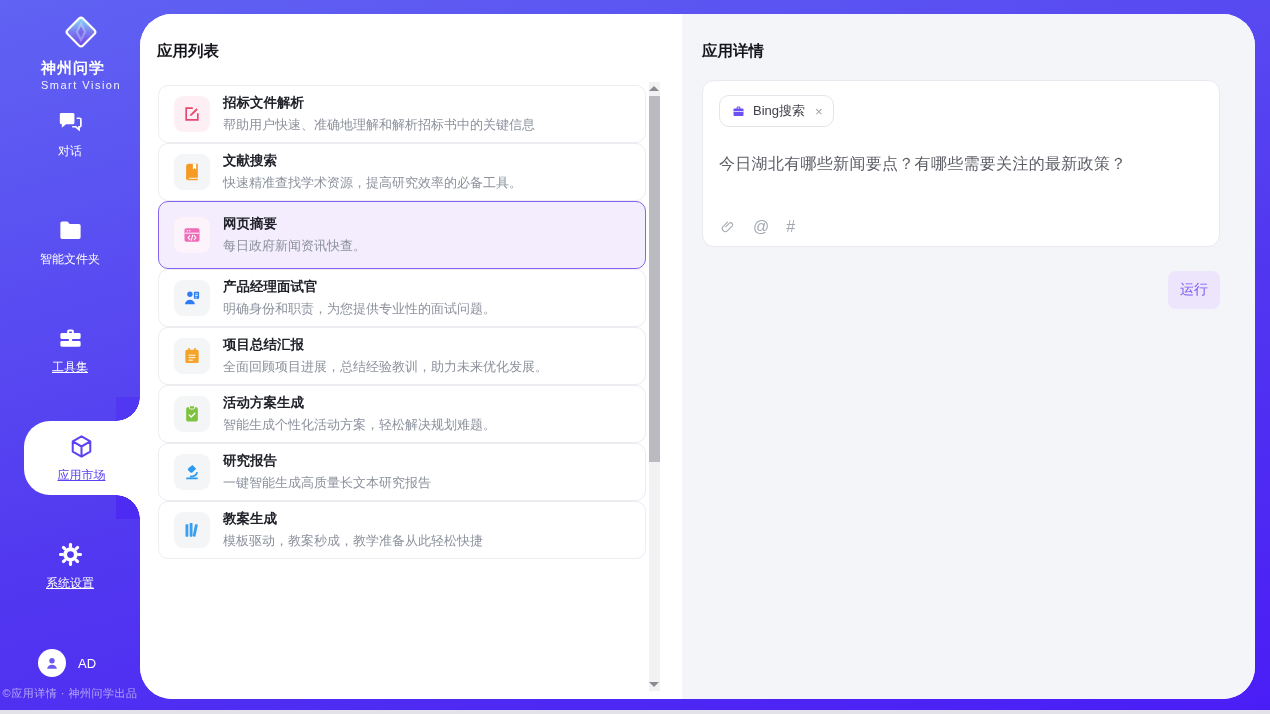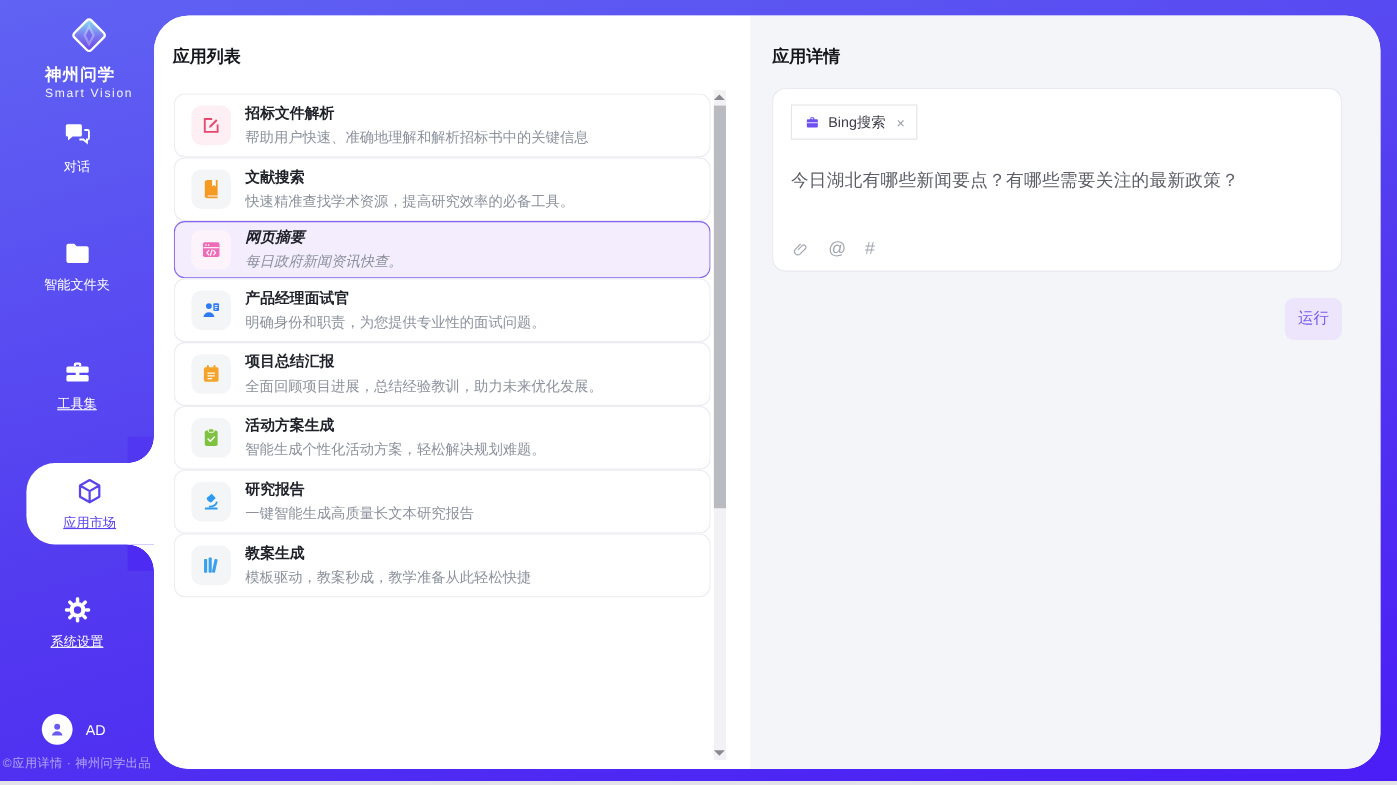--- a/index.html
+++ b/index.html
@@ -43,21 +43,21 @@
     border-radius:32px;overflow:hidden;display:flex;background:#fff;}
 
   
   .list-panel{position:relative;width:542px;background:#fff;flex:none;}
   .panel-title{font-size:15.5px;font-weight:bold;color:#15161C;}
   .list-panel .panel-title{position:absolute;top:27px;left:17px;}
   .cards{position:absolute;top:71px;left:18px;width:488px;bottom:-6px;overflow:hidden;
     display:flex;flex-direction:column;}
   .card{flex:none;height:58px;background:#fff;border:1px solid #ECECF1;border-radius:10px;
     display:flex;align-items:center;gap:13px;padding:0 14px 0 15px;cursor:pointer;}
-  .card.selected{background:#F3EDFD;border:1.5px solid #8465F2;height:52px;font-style:italic;}
+  .card.selected{background:#F3EDFD;border:1.5px solid #8465F2;height:68px;}
   .card-icon{flex:none;width:36px;height:36px;border-radius:9px;display:flex;
     align-items:center;justify-content:center;}
   .card-icon svg{width:20px;height:20px;}
   .card-text{display:flex;flex-direction:column;gap:4px;min-width:0;}
   .card-title{font-size:13.5px;font-weight:bold;color:#20222A;}
   .card-desc{font-size:13px;color:#8C919C;white-space:nowrap;}
 
   
   .scrollbar{position:absolute;right:22px;top:68px;bottom:8px;width:11px;background:#F2F2F4;}
   .sb-arrow{position:absolute;left:0;width:0;height:0;border-left:5.5px solid transparent;
@@ -65,21 +65,21 @@
   .sb-arrow.up{top:4px;border-bottom:5px solid #8A8A90;}
   .sb-arrow.down{bottom:4px;border-top:5px solid #8A8A90;}
   .sb-thumb{position:absolute;left:0;right:0;top:14px;height:366px;background:#B9BBC0;}
 
   
   .detail-panel{position:relative;flex:1;background:#F4F5F8;}
   .detail-panel .panel-title{position:absolute;top:27px;left:20px;}
   .input-card{position:absolute;top:66px;left:20px;right:35px;height:167px;background:#fff;
     border:1px solid #E9E9EF;border-radius:12px;padding:14px 16px;}
   .tool-tag{display:inline-flex;align-items:center;gap:7px;height:32px;padding:0 10px 0 11px;
-    background:#fff;border:1px solid #E4E4EA;border-radius:0;cursor:pointer;}
+    background:#fff;border:1px solid #E4E4EA;border-radius:10px;cursor:pointer;}
   .tool-tag svg{width:15px;height:15px;color:#6D4FF2;}
   .tag-label{font-size:13px;color:#3E3F48;}
   .tag-close{font-size:13px;color:#9CA0A8;margin-left:3px;cursor:pointer;}
   .query-text{margin-top:27px;font-size:16px;color:#5C5E66;letter-spacing:.3px;}
   .composer-tools{position:absolute;left:17px;bottom:11px;display:flex;align-items:center;
     gap:17px;color:#A3A8B0;}
   .composer-tools svg{width:16px;height:16px;display:block;}
   .tool-glyph{font-size:16px;line-height:16px;cursor:pointer;}
   .run-btn{position:absolute;top:257px;right:35px;width:52px;height:38px;border:none;
     background:#ECE5FC;color:#7A58F0;font-size:14px;border-radius:8px;cursor:pointer;

